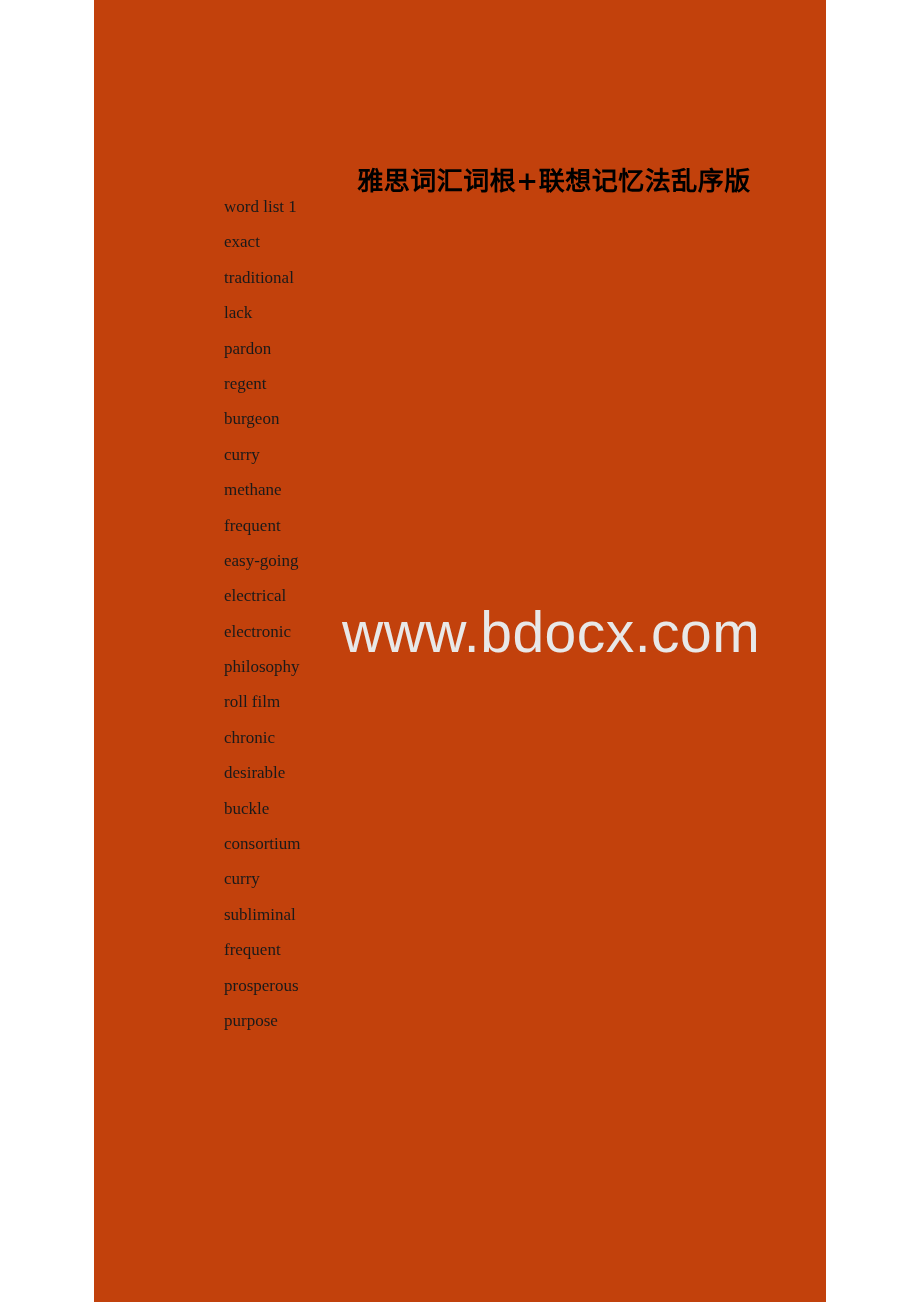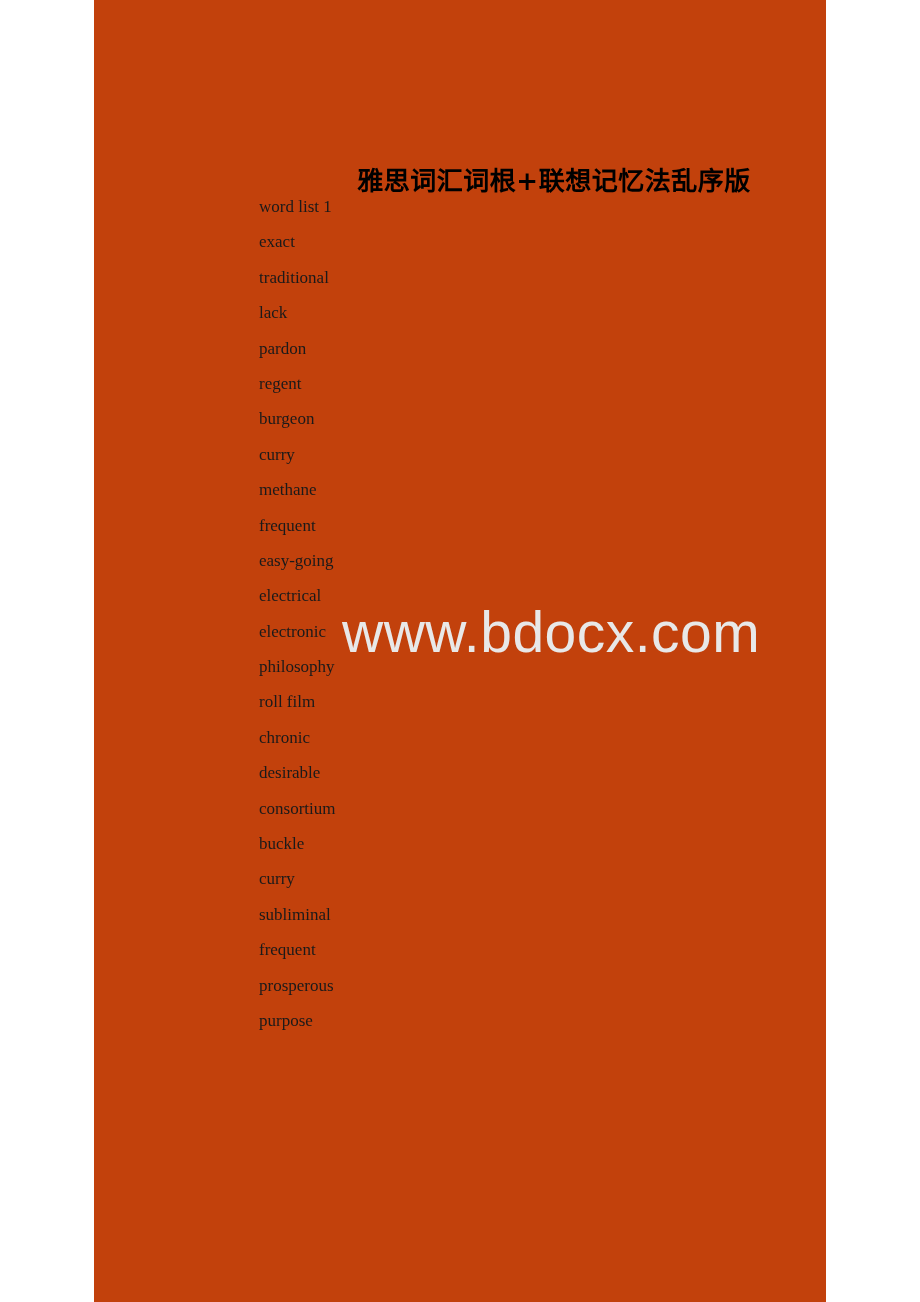--- a/index.html
+++ b/index.html
@@ -50,21 +50,21 @@
     font-family: "DejaVu Serif", "Liberation Serif", serif;
     font-size: 26px;
     font-weight: 700;
     color: #000000;
     letter-spacing: 0.5px;
     line-height: 1.25;
   }
 
   .word-list {
     position: absolute;
-    left: 165px;
+    left: 130px;
     top: 198px;
     margin: 0;
     padding: 0;
     list-style: none;
     width: 620px;
   }
 
   .word-item {
     font-family: "Liberation Serif", "DejaVu Serif", serif;
     font-size: 17px;
@@ -97,22 +97,22 @@
         <li class="word-item">curry</li>
         <li class="word-item">methane</li>
         <li class="word-item">frequent</li>
         <li class="word-item">easy-going</li>
         <li class="word-item">electrical</li>
         <li class="word-item">electronic</li>
         <li class="word-item">philosophy</li>
         <li class="word-item">roll film</li>
         <li class="word-item">chronic</li>
         <li class="word-item">desirable</li>
+        <li class="word-item">buckle</li>
         <li class="word-item">consortium</li>
-        <li class="word-item">buckle</li>
         <li class="word-item">curry</li>
         <li class="word-item">subliminal</li>
         <li class="word-item">frequent</li>
         <li class="word-item">prosperous</li>
         <li class="word-item">purpose</li>
       </ul>
 
   </div>
 </div>
 

